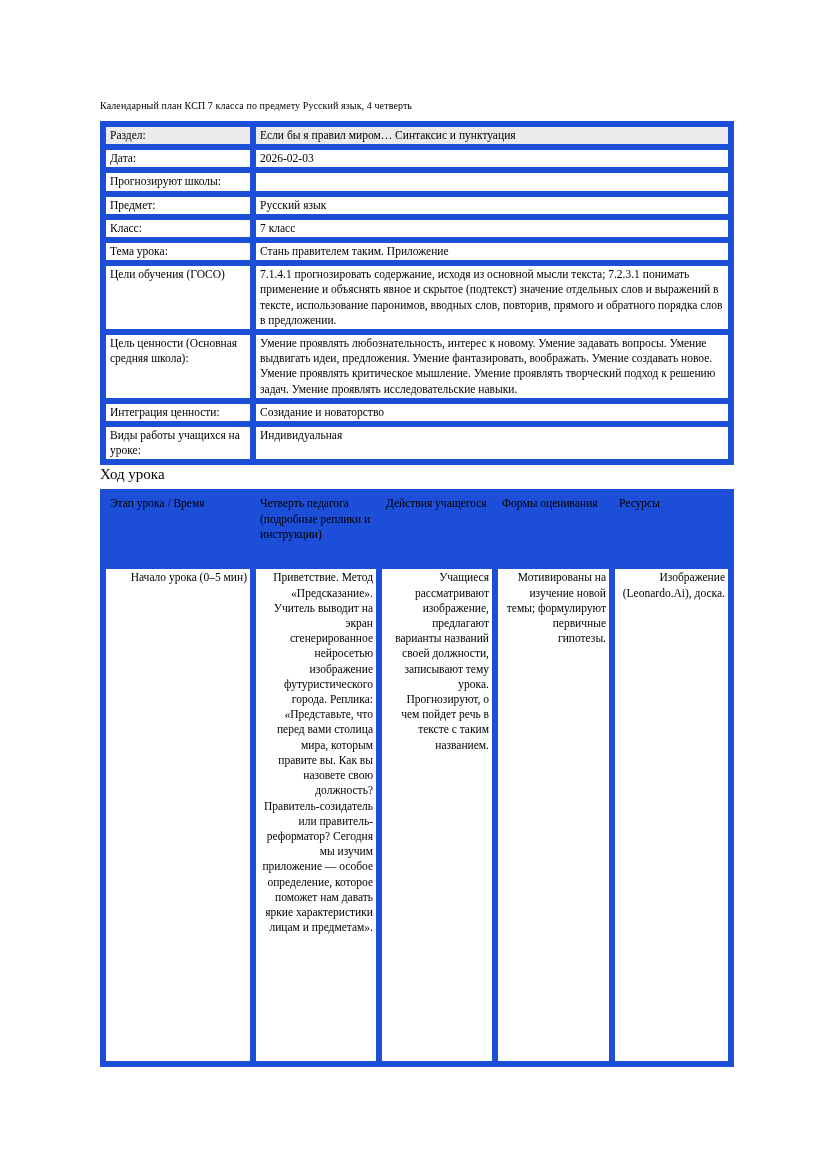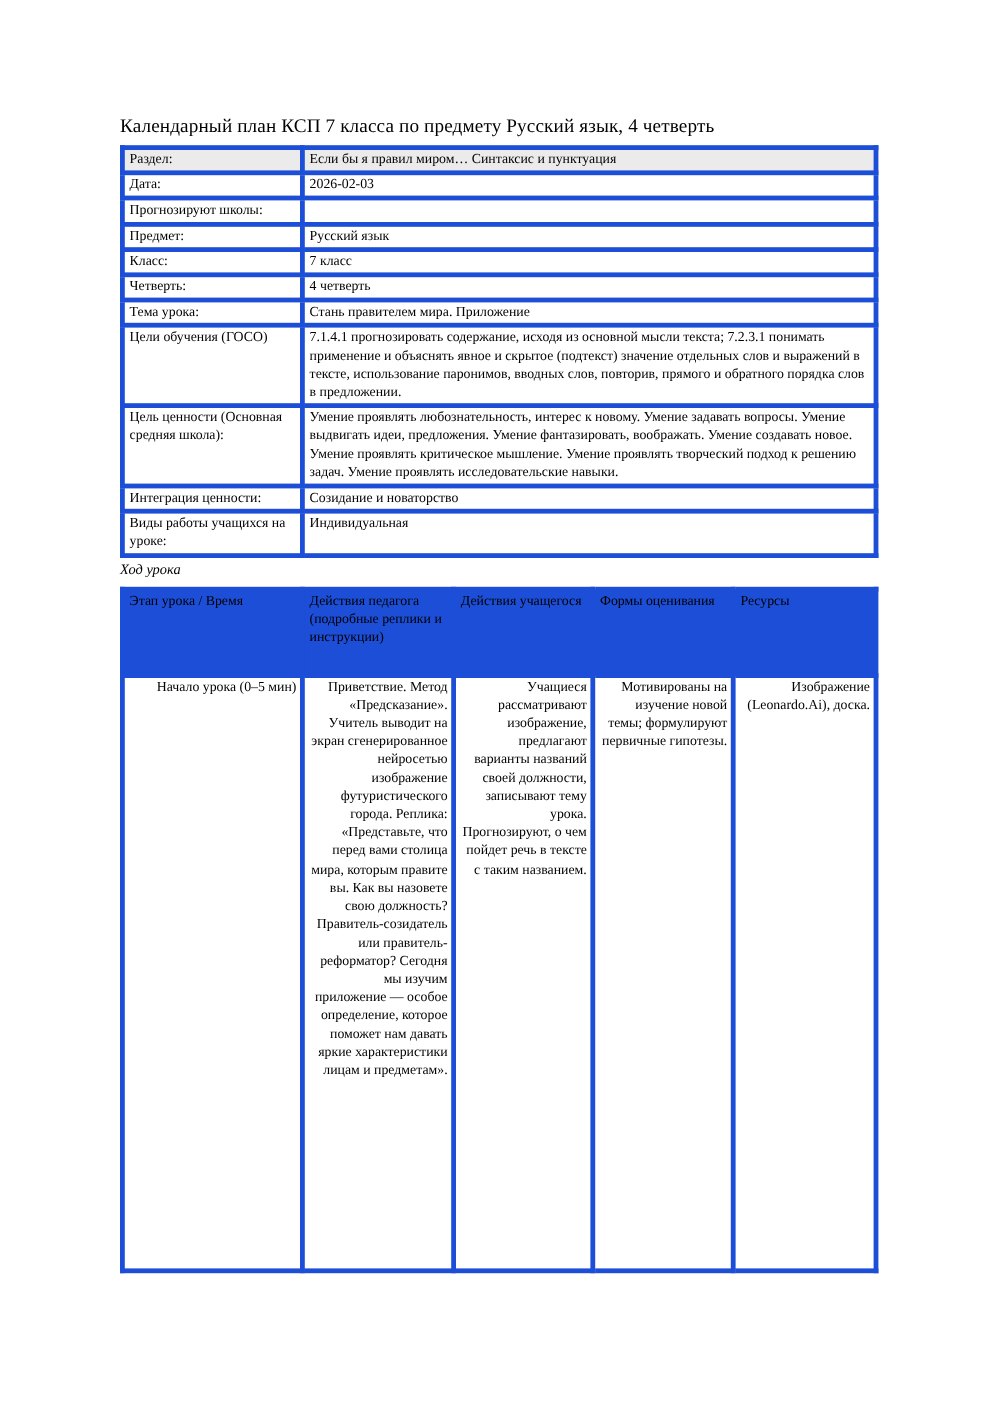--- a/index.html
+++ b/index.html
@@ -22,58 +22,57 @@
     box-sizing: border-box;
     padding: 0;
   }
   .content {
     position: absolute;
     left: 100px;
     top: 98px;
     width: 628px;
   }
   .doc-title {
-    font-size: 16px;
+    font-size: 10px;
     line-height: 15px;
     margin: 0 0 8px 0;
     font-weight: normal;
     letter-spacing: 0.1px;
   }
   table.doc-table {
     border-collapse: collapse;
     width: 628px;
     table-layout: fixed;
     font-size: 11.5px;
     line-height: 15.2px;
   }
   table.doc-table td,
   table.doc-table th {
-    border: 4px solid #1d4ed8;
+    border: 6px solid #1d4ed8;
     padding: 1px 3px 1px 4px;
     vertical-align: top;
     text-align: left;
     font-weight: normal;
     word-wrap: break-word;
     overflow-wrap: break-word;
     hyphens: none;
   }
   .shaded {
     background: #ebebeb;
   }
   
   .t1 .col-label { width: 150px; }
   .t1 .col-value { width: 478px; }
   .t1 td { height: 15px; }
 
   
   .mid-caption {
-    font-size: 12px;
+    font-size: 15px;
     line-height: 15px;
     margin: 2px 0 7px 0;
-    font-style: italic;
   }
 
   
   .t2 .c1 { width: 150px; }
   .t2 .c2 { width: 126px; }
   .t2 .c3 { width: 116px; }
   .t2 .c4 { width: 117px; }
   .t2 .c5 { width: 119px; }
   .t2 thead td {
     background: #1d4ed8;
@@ -113,26 +112,22 @@
         </tr>
         <tr>
           <td>Предмет:</td>
           <td>Русский язык</td>
         </tr>
         <tr>
           <td>Класс:</td>
           <td>7 класс</td>
         </tr>
         <tr>
-          <td>Четверть:</td>
-          <td>4 четверть</td>
-        </tr>
-        <tr>
           <td>Тема урока:</td>
-          <td>Стань правителем мира. Приложение</td>
+          <td>Стань правителем таким. Приложение</td>
         </tr>
         <tr>
           <td>Цели обучения (ГОСО)</td>
           <td>7.1.4.1 прогнозировать содержание, исходя из основной мысли текста; 7.2.3.1 понимать применение и объяснять явное и скрытое (подтекст) значение отдельных слов и выражений в тексте, использование паронимов, вводных слов, повторив, прямого и обратного порядка слов в предложении.</td>
         </tr>
         <tr>
           <td>Цель ценности (Основная средняя школа):</td>
           <td>Умение проявлять любознательность, интерес к новому. Умение задавать вопросы. Умение выдвигать идеи, предложения. Умение фантазировать, воображать. Умение создавать новое. Умение проявлять критическое мышление. Умение проявлять творческий подход к решению задач. Умение проявлять исследовательские навыки.</td>
         </tr>
         <tr>
@@ -152,21 +147,21 @@
       <colgroup>
         <col class="c1">
         <col class="c2">
         <col class="c3">
         <col class="c4">
         <col class="c5">
       </colgroup>
       <thead>
         <tr>
           <td>Этап урока / Время</td>
-          <td>Действия педагога (подробные реплики и инструкции)</td>
+          <td>Четверть педагога (подробные реплики и инструкции)</td>
           <td>Действия учащегося</td>
           <td>Формы оценивания</td>
           <td>Ресурсы</td>
         </tr>
       </thead>
       <tbody>
         <tr>
           <td class="nowrapcell">Начало урока (0–5 мин)</td>
           <td>Приветствие. Метод «Предсказание». Учитель выводит на экран сгенерированное нейросетью изображение футуристического города. Реплика: «Представьте, что перед вами столица мира, которым правите вы. Как вы назовете свою должность? Правитель-созидатель или правитель-реформатор? Сегодня мы изучим приложение — особое определение, которое поможет нам давать яркие характеристики лицам и предметам».</td>
           <td>Учащиеся рассматривают изображение, предлагают варианты названий своей должности, записывают тему урока. Прогнозируют, о чем пойдет речь в тексте с таким названием.</td>

